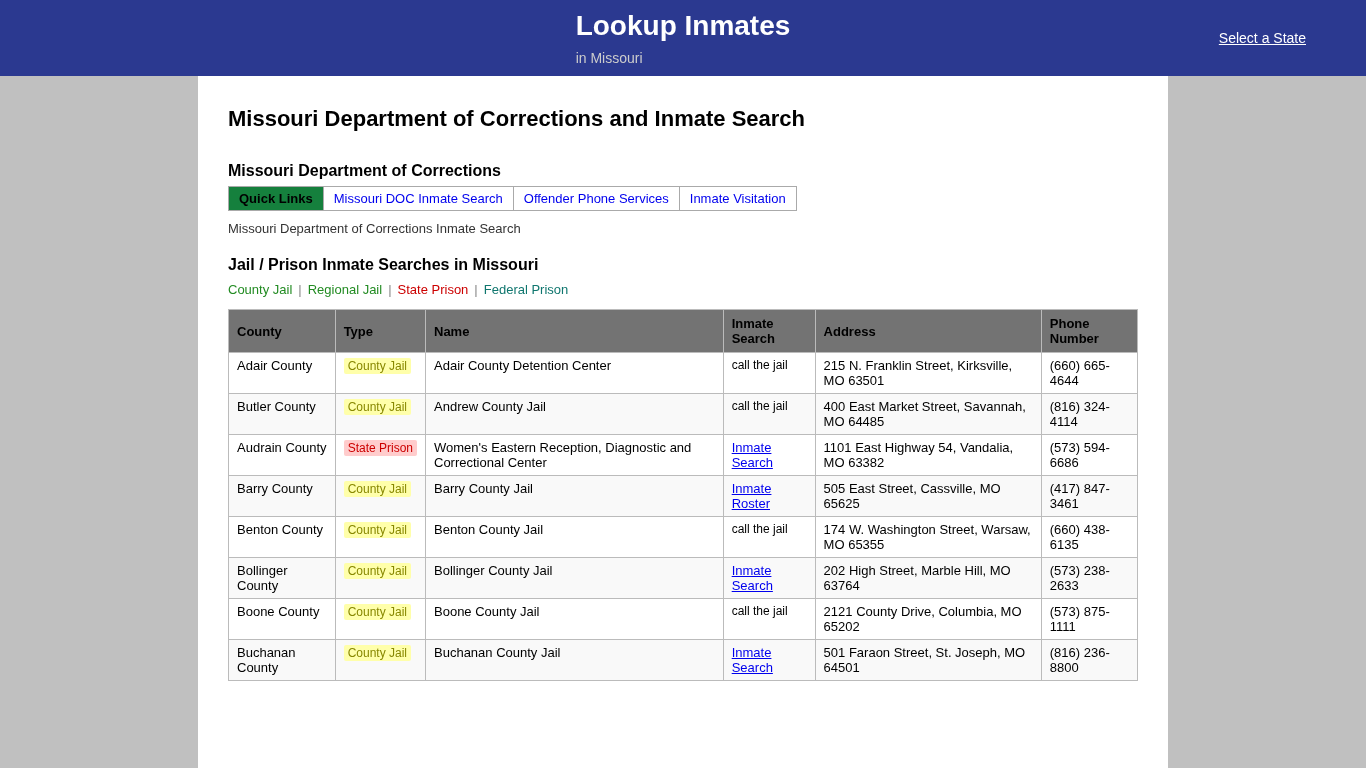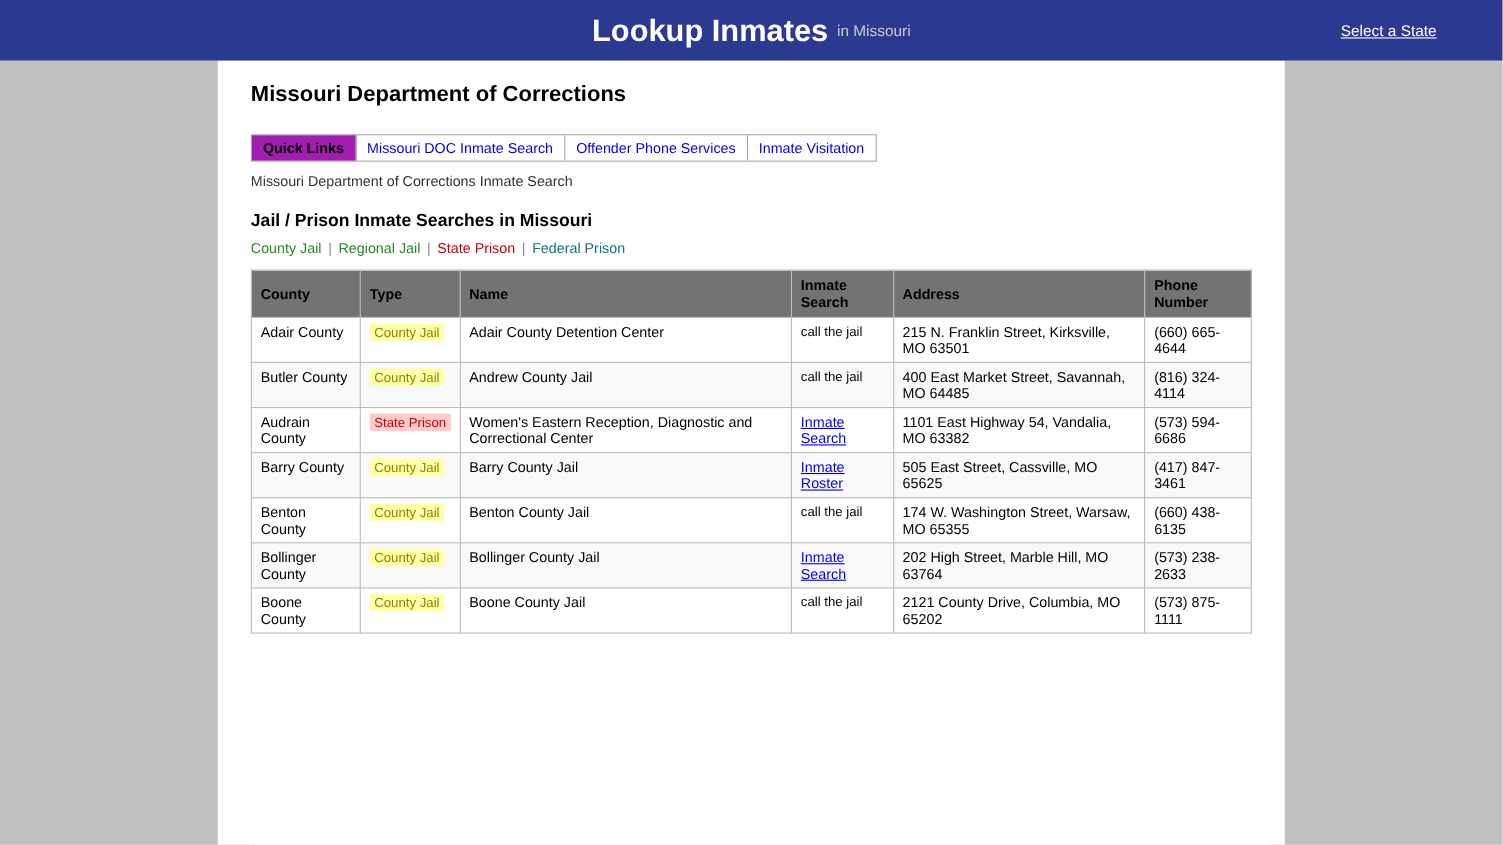--- a/index.html
+++ b/index.html
@@ -16,22 +16,23 @@
       padding: 10px 20px;
       display: flex;
       align-items: center;
       justify-content: center;
       gap: 12px;
       position: relative;
       min-height: 55px;
     }
     #header-title-group {
       display: flex;
-      align-items: center;
+      align-items: flex-start;
       gap: 8px;
+      flex-direction: column;
     }
     #header-main-title {
       font-size: 28px;
       font-weight: bold;
       color: white;
     }
     #header-subtitle {
       font-size: 14px;
       color: #ccc;
     }
@@ -54,23 +55,23 @@
       min-height: 713px;
     }
     #page-title {
       font-size: 22px;
       font-weight: bold;
       color: #000;
       margin-bottom: 30px;
       padding-top: 10px;
     }
     #doc-section-title {
-      font-size: 20px;
-      font-weight: bold;
-      margin-bottom: 24px;
+      font-size: 16px;
+      font-weight: bold;
+      margin-bottom: 6px;
     }
     
     #quick-links-bar {
       display: flex;
       align-items: center;
       border: 1px solid #aaa;
       margin-bottom: 10px;
       width: fit-content;
     }
     .quick-link-item {
@@ -79,21 +80,21 @@
       cursor: pointer;
       white-space: nowrap;
       font-size: 13px;
       text-decoration: none;
       color: #00e;
     }
     .quick-link-item:last-child {
       border-right: none;
     }
     .quick-link-active {
-      background: #a21caf;
+      background: #15803d;
       color: #000;
       font-weight: bold;
       text-decoration: none;
       cursor: default;
     }
     #doc-desc {
       font-size: 13px;
       color: #333;
       margin-bottom: 20px;
     }
@@ -164,20 +165,21 @@
 <div id="header">
   <div id="header-title-group">
     <span id="header-main-title">Lookup Inmates</span>
     <span id="header-subtitle">in Missouri</span>
   </div>
   <span id="header-select-state">Select a State</span>
 </div>
 
 <div id="main-wrapper">
 
+  <h1 id="page-title">Missouri Department of Corrections and Inmate Search</h1>
 
   <div id="doc-section">
     <div id="doc-section-title">Missouri Department of Corrections</div>
     <div id="quick-links-bar">
 
     <span class="quick-link-item quick-link-active">Quick Links</span>
         <span class="quick-link-item">Missouri DOC Inmate Search</span>
         <span class="quick-link-item">Offender Phone Services</span>
         <span class="quick-link-item">Inmate Visitation</span>
       </div>
@@ -257,17 +259,25 @@
             <td>(573) 238-2633</td>
           </tr>
           <tr>
             <td>Boone County</td>
             <td><span class="badge-county">County Jail</span></td>
             <td>Boone County Jail</td>
             <td class="call-jail">call the jail</td>
             <td>2121 County Drive, Columbia, MO 65202</td>
             <td>(573) 875-1111</td>
           </tr>
+          <tr>
+            <td>Buchanan County</td>
+            <td><span class="badge-county">County Jail</span></td>
+            <td>Buchanan County Jail</td>
+            <td><a class="inmate-search-link" href="#">Inmate Search</a></td>
+            <td>501 Faraon Street, St. Joseph, MO 64501</td>
+            <td>(816) 236-8800</td>
+          </tr>
         </tbody>
     </table>
   </div>
 
 </div>
 
 </body></html>

